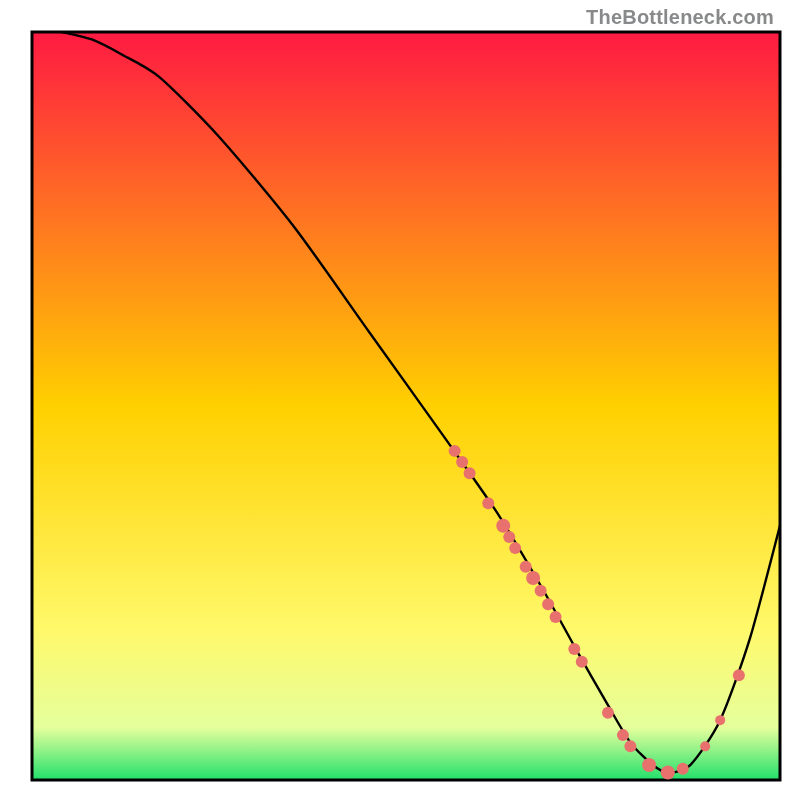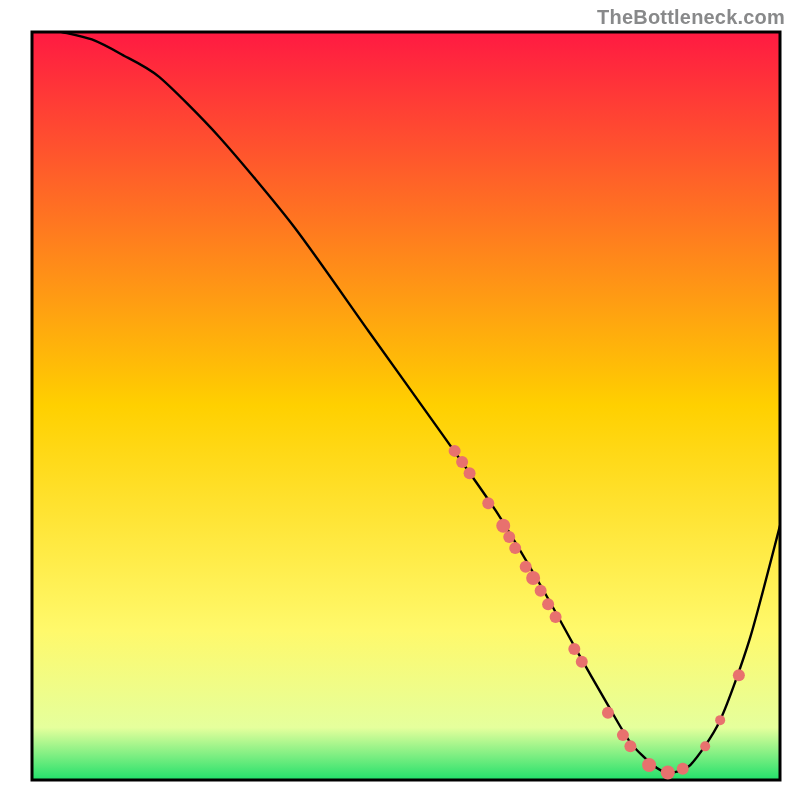--- a/index.html
+++ b/index.html
@@ -1,20 +1,20 @@
 <!DOCTYPE html>
 <html><head>
 <meta charset="utf-8">
 <style>
   html, body { margin: 0; padding: 0; width: 800px; height: 800px; overflow: hidden; background: #fff; }
   .stage { position: relative; width: 800px; height: 800px; }
   .attribution {
     position: absolute;
     top: 6px;
-    right: 15px;
+    right: 26px;
     font-family: Arial, Helvetica, sans-serif;
     font-size: 20px;
     font-weight: 600;
     color: #88898a;
     letter-spacing: 0.2px;
   }
   svg { display: block; }
 </style>
 </head>
 <body>

